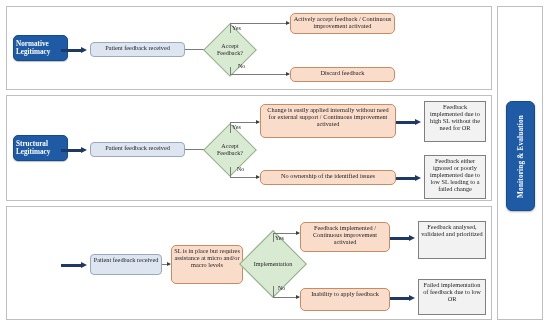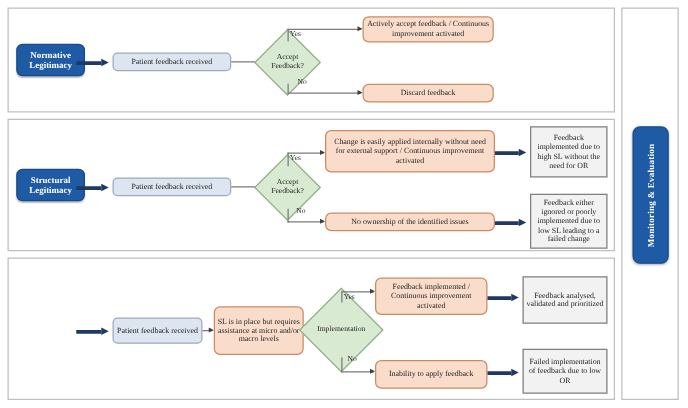--- a/index.html
+++ b/index.html
@@ -21,21 +21,21 @@
     position:absolute;
     border:1px solid #bfbfbf;
     background:#ffffff;
     box-sizing:border-box;
   }
 
   
   .node{
     position:absolute;
     box-sizing:border-box;
-    display:flex;align-items:center;justify-content:center;
+    display:flex;align-items:flex-start;justify-content:center;
     text-align:center;
     line-height:1.12;
     padding:1px 2px;
   }
 
   .stage-label{
     background:#1f5aa5;
     border:1px solid #154a8c;
     border-radius:5px;
     color:#ffffff;

